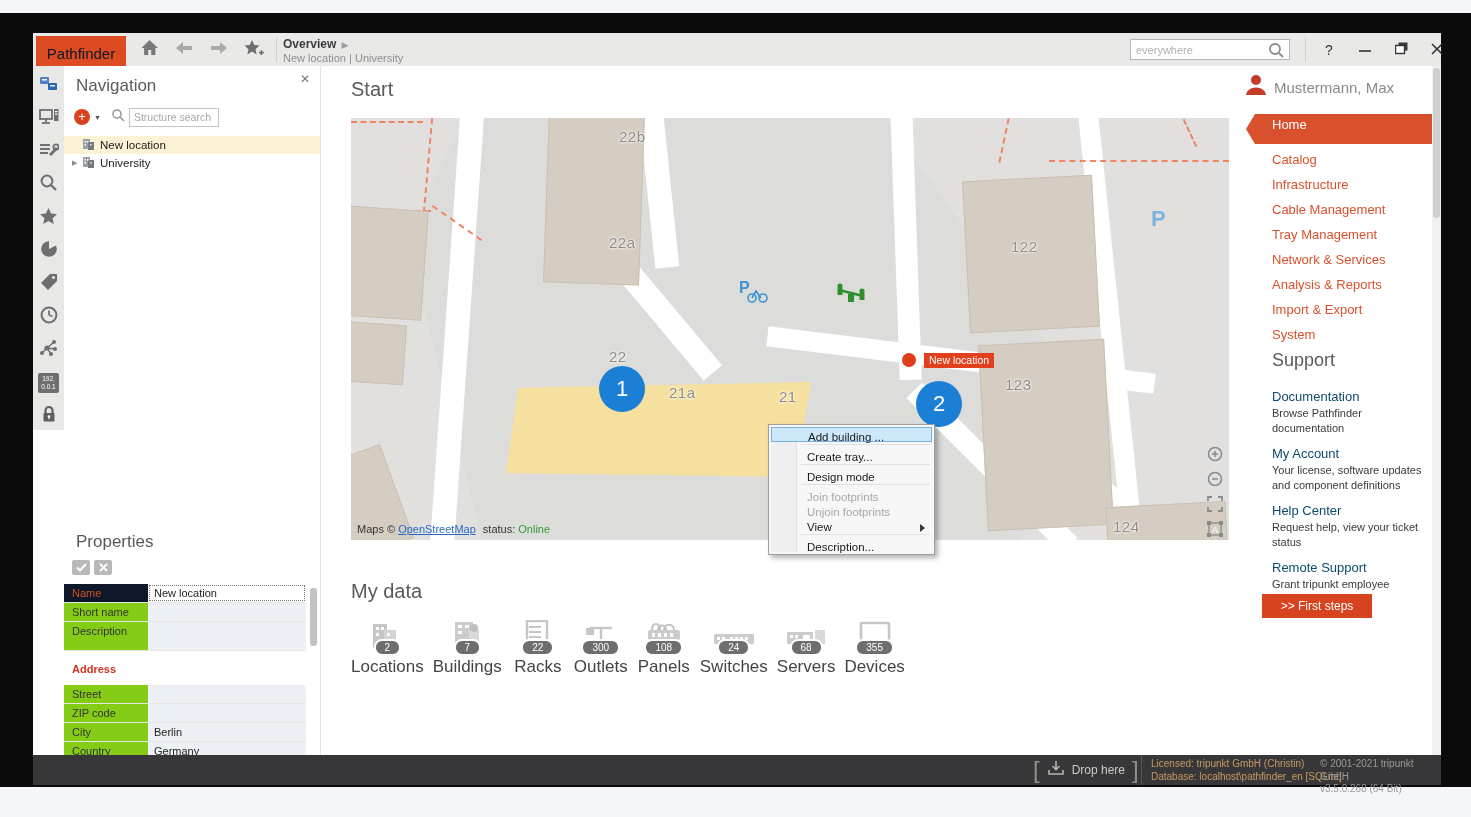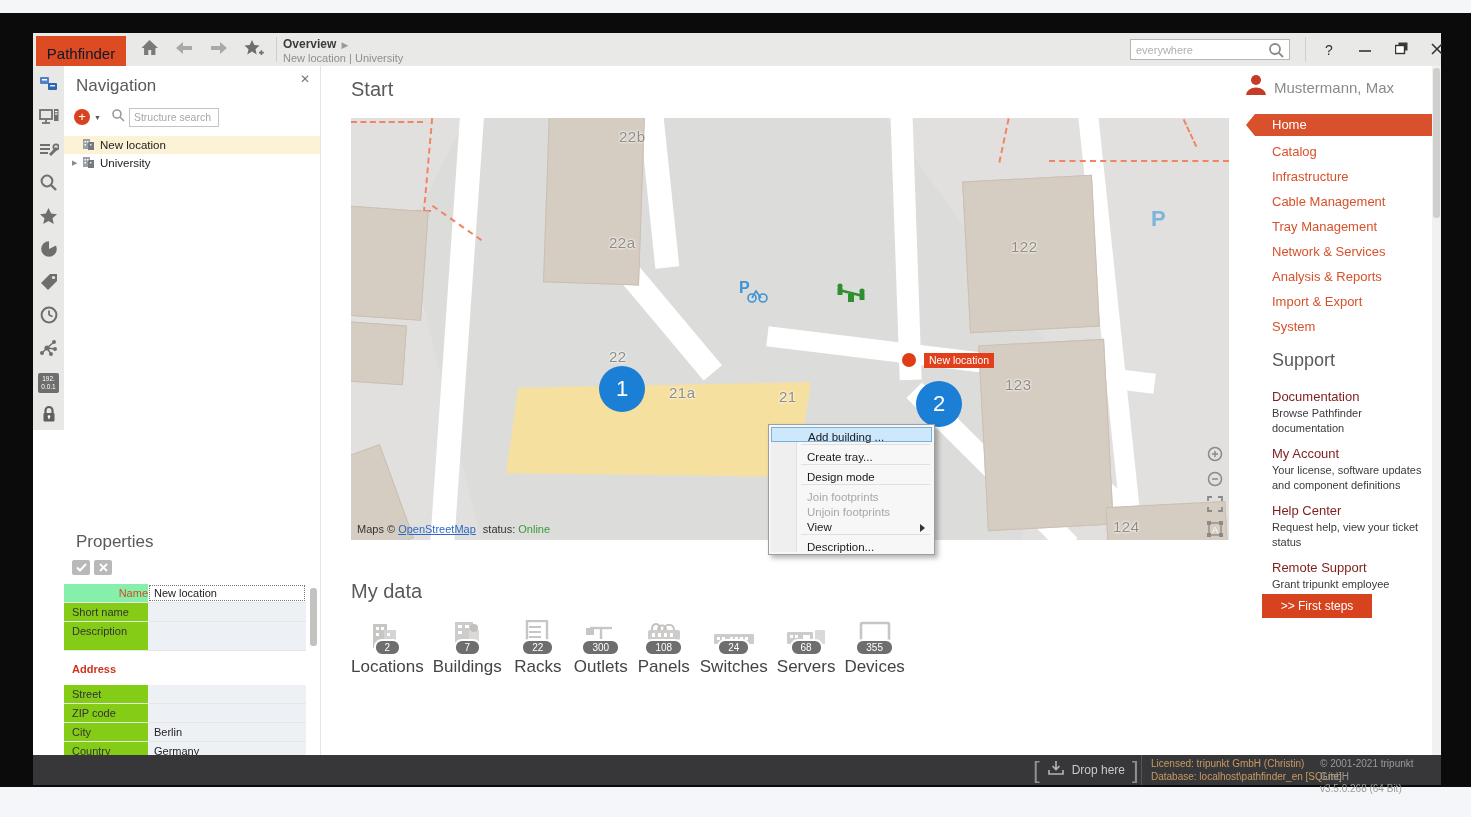--- a/index.html
+++ b/index.html
@@ -43,21 +43,21 @@
   .expander { width:10px; margin-left:8px; font-size:7px; color:#8a8a8a; }
   .tree-ico { margin-right:5px; }
 
   .props { position:absolute; left:0; right:0; top:464px; bottom:0; }
   .props-toolbar { position:absolute; left:8px; top:30px; display:flex; gap:4px; }
   .pbtn { width:18px; height:15px; background:#b9b9b9; border-radius:2px; display:flex; align-items:center; justify-content:center; cursor:pointer; }
   .pgrid { position:absolute; left:0; right:14px; top:54px; font-size:11px; }
   .prow { display:flex; border-bottom:1px solid #e6e6e4; }
   .plabel { width:84px; padding:3px 0 3px 8px; color:#333; background:#84cc16; }
   .pvalue { flex:1; padding:3px 0 3px 6px; background:#edf0f5; color:#222; }
-  .prow.namerow .plabel { background:#86efac; color:#cf4f1f;text-align:right; }
+  .prow.namerow .plabel { background:#0f172a; color:#cf4f1f; }
   .prow.namerow .pvalue { background:#fff; outline:1px dotted #777; outline-offset:-2px; }
   .sect-head { padding:4px 0 10px 8px; color:#d0321e; font-weight:bold; }
   .pscroll { position:absolute; right:3px; top:58px; width:7px; height:58px; background:#c2c2c0; border-radius:3px; }
 
   
   .main { flex:1; position:relative; background:#fff; }
   .h-main { position:absolute; font-size:20px; color:#5a5a5a; }
 
   .map { position:absolute; left:30px; top:52px; width:878px; height:422px; background:#e2e0df; overflow:hidden; cursor:grab; }
   .campus { position:absolute; left:55px; top:0; width:750px; height:422px; background:#dcdcda;
@@ -99,25 +99,25 @@
   .tot-lbl { font-size:11px; color:#555; margin-left:4px; }
 
   
   .sidebar { width:201px; position:relative; background:#fff; }
   .sb-track { position:absolute; right:0; top:0; bottom:0; width:9px; background:#f1f1ef; }
   .sb-thumb { position:absolute; right:1px; top:2px; width:7px; height:150px; background:#cfcfcd; border-radius:3px; }
   .sb-user { position:absolute; left:4px; top:8px; display:flex; align-items:center; gap:6px; }
   .sb-username { font-size:15px; color:#8a8a8a; }
   .sb-menu { position:absolute; left:0; top:48px; right:9px; }
   .sb-item { height:25px; line-height:25px; padding-left:32px; font-size:13px; color:#d8512b; cursor:pointer; }
-  .sb-item.active { height:22px; line-height:22px; margin:0 0 3px 6px; background:#d8502c; color:#fff; padding-left:26px;
+  .sb-item.active { height:30px; line-height:22px; margin:0 0 3px 6px; background:#d8502c; color:#fff; padding-left:26px;
                     clip-path:polygon(9px 0,100% 0,100% 100%,9px 100%,0 50%); }
   .sb-support-title { position:absolute; left:32px; top:284px; font-size:18px; color:#5a5a5a; }
   .sb-links { position:absolute; left:32px; top:312px; right:16px; }
-  .sb-link-label { font-size:13px; color:#7f1d1d; margin-top:11px; cursor:pointer; }
+  .sb-link-label { font-size:13px; color:#0c4a6e; margin-top:11px; cursor:pointer; }
   .sb-link-desc { font-size:11px; color:#3a3a3a; line-height:14.5px; margin-top:2px; }
   .first-steps { position:absolute; left:22px; top:528px; width:110px; height:24px; background:#d8431f; color:#fff;
                  font-size:12px; border:none; cursor:pointer; font-family:"Liberation Sans",sans-serif; }
 
   
   .statusbar { position:absolute; left:0; right:0; bottom:0; height:30px; background:#37373a; }
   .drop { position:absolute; left:1000px; top:0; height:30px; display:flex; align-items:center; gap:7px; color:#bdbdbd; }
   .bracket { font-size:24px; font-weight:100; color:#8f8f8f; line-height:26px; }
   .drop-txt { font-size:12px; color:#c9c9c9; }
   .sb-sep { position:absolute; left:1108px; top:0; width:1px; height:30px; background:#55555a; }

